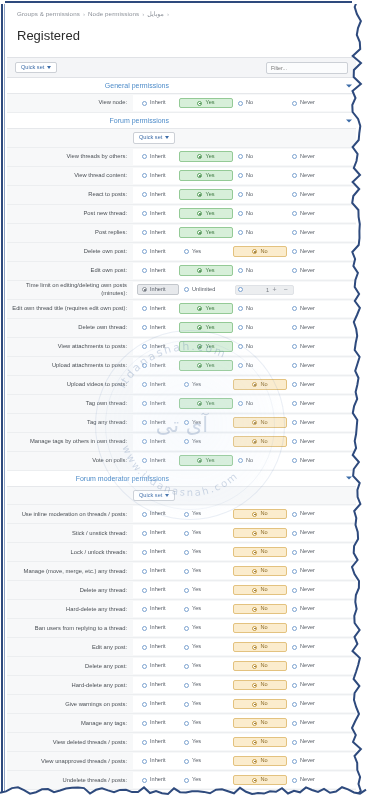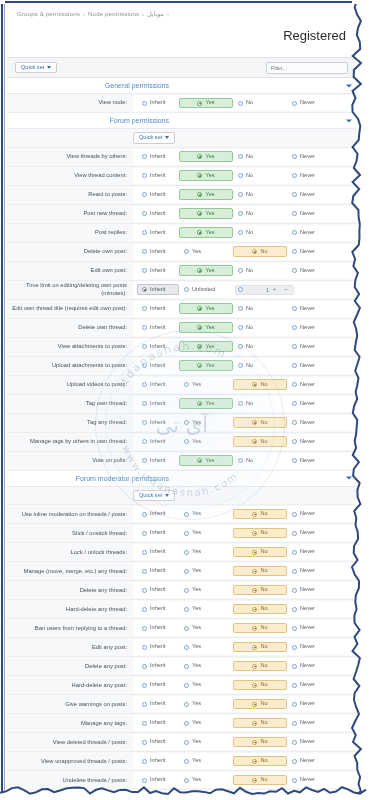--- a/index.html
+++ b/index.html
@@ -57,21 +57,20 @@
   .breadcrumb .sep { margin: 0 3px; color: #b0b4ba; }
   .breadcrumb .crumb { color: #8a8f97; }
 
   
   .page-title {
     padding: 0 10px 5px 10px;
     font-size: 13px;
     font-weight: 400;
     color: #2b2b2b;
     line-height: 1.2;
-    text-align: right;
   }
 
   
   .toolbar {
     display: flex; align-items: center; justify-content: space-between;
     background: #f4f5f7;
     border-top: 1px solid #e0e2e6;
     border-bottom: 1px solid #e0e2e6;
     padding: 4px 8px;
     height: 21px;

